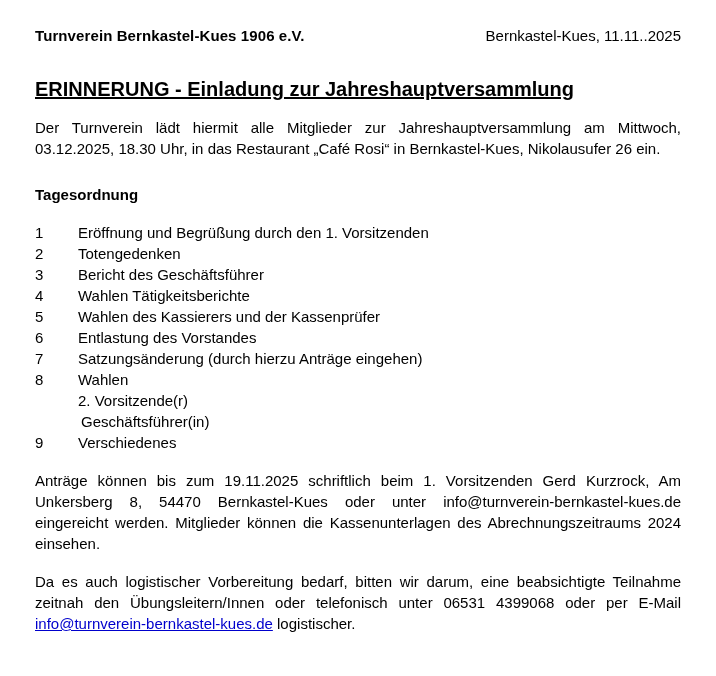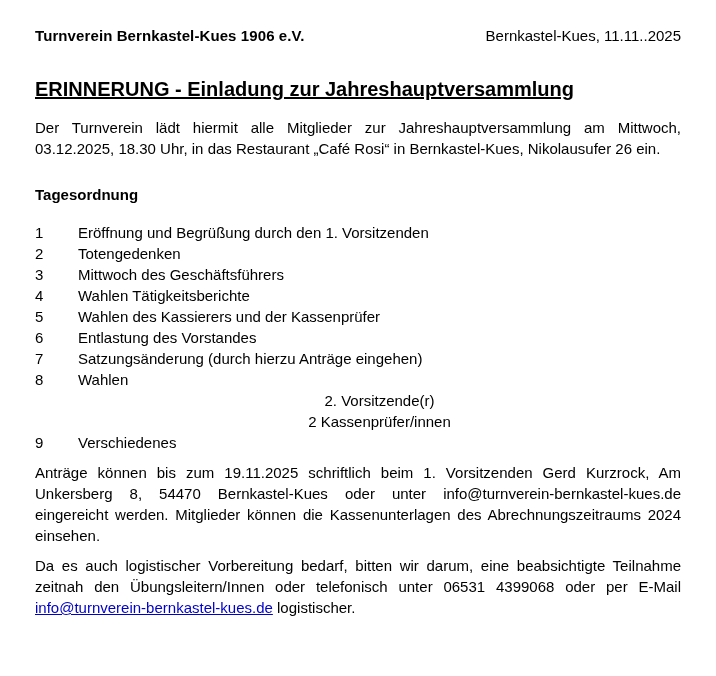--- a/index.html
+++ b/index.html
@@ -56,21 +56,21 @@
   }
 
   
   .para {
     margin-top: 18px;
     text-align: justify;
     font-size: 15px;
     line-height: 21px;
   }
   .para.tight {
-    margin-top: 9px;
+    margin-top: 17px;
   }
 
   
   .agenda-title {
     margin-top: 26px;
     font-weight: bold;
     font-size: 15px;
     line-height: 20px;
   }
   .agenda-list {
@@ -84,21 +84,20 @@
   }
   .agenda-num {
     width: 43px;
     flex: 0 0 43px;
   }
   .agenda-text {
     flex: 1 1 auto;
   }
   .agenda-sub {
     padding-left: 43px;
-    text-align: center;
   }
   .agenda-sub.extra-indent {
     padding-left: 46px;
   }
 
   
   .maillink {
     color: #0000cc;
     text-decoration: underline;
   }
@@ -130,21 +129,21 @@
         <span class="agenda-text">Eröffnung und Begrüßung durch den 1. Vorsitzenden</span>
       </div>
 
       <div class="agenda-row">
         <span class="agenda-num">2</span>
         <span class="agenda-text">Totengedenken</span>
       </div>
 
       <div class="agenda-row">
         <span class="agenda-num">3</span>
-        <span class="agenda-text">Mittwoch des Geschäftsführers</span>
+        <span class="agenda-text">Bericht des Geschäftsführer</span>
       </div>
 
       <div class="agenda-row">
         <span class="agenda-num">4</span>
         <span class="agenda-text">Wahlen Tätigkeitsberichte</span>
       </div>
 
       <div class="agenda-row">
         <span class="agenda-num">5</span>
         <span class="agenda-text">Wahlen des Kassierers und der Kassenprüfer</span>
@@ -159,21 +158,21 @@
         <span class="agenda-num">7</span>
         <span class="agenda-text">Satzungsänderung (durch hierzu Anträge eingehen)</span>
       </div>
 
       <div class="agenda-row">
         <span class="agenda-num">8</span>
         <span class="agenda-text">Wahlen</span>
       </div>
 
       <div class="agenda-sub">2. Vorsitzende(r)</div>
-      <div class="agenda-sub">2 Kassenprüfer/innen</div>
+      <div class="agenda-sub extra-indent">Geschäftsführer(in)</div>
 
       <div class="agenda-row">
         <span class="agenda-num">9</span>
         <span class="agenda-text">Verschiedenes</span>
       </div>
 
     </div>
 
     <div class="para tight">
       <span>Anträge können bis zum 19.11.2025 schriftlich beim 1. Vorsitzenden Gerd Kurzrock, Am Unkersberg 8, 54470 Bernkastel-Kues oder unter </span><span class="plainmail">info@turnverein-bernkastel-kues.de</span><span> eingereicht werden. Mitglieder können die Kassenunterlagen des Abrechnungszeitraums 2024 einsehen.</span>

